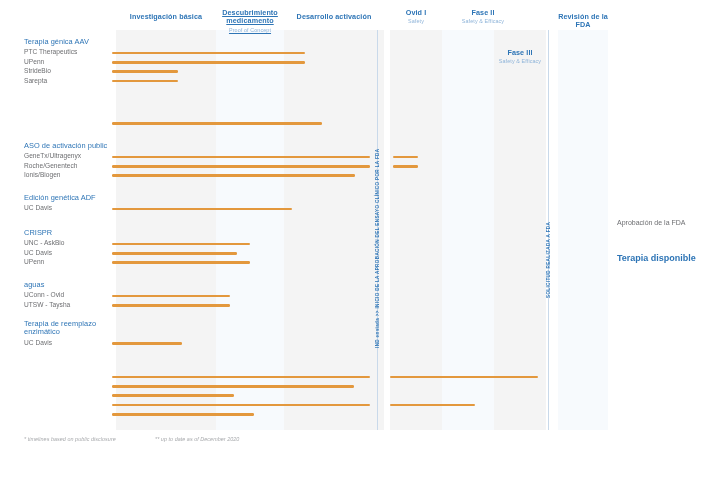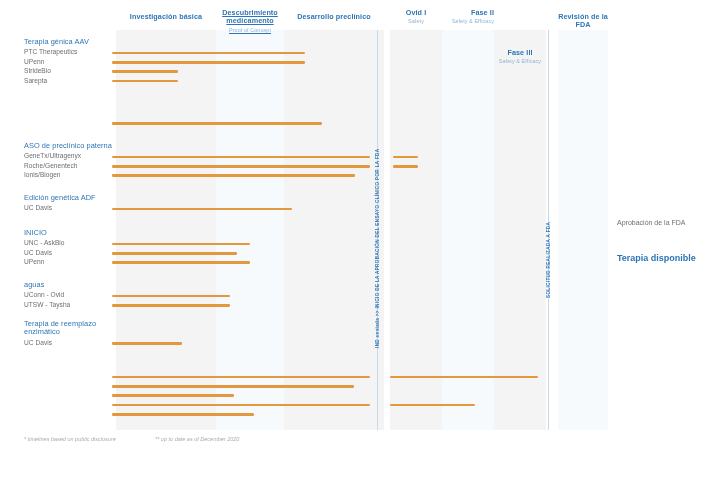--- a/index.html
+++ b/index.html
@@ -97,23 +97,23 @@
 <div id="chart">
     <div class="band" style="left: 116px; width: 100px; background: rgb(244, 244, 244);"></div>
     <div class="band" style="left: 216px; width: 68px; background: rgb(247, 250, 253);"></div>
     <div class="band" style="left: 284px; width: 100px; background: rgb(244, 244, 244);"></div>
     <div class="band" style="left: 390px; width: 52px; background: rgb(244, 244, 244);"></div>
     <div class="band" style="left: 442px; width: 52px; background: rgb(247, 250, 253);"></div>
     <div class="band" style="left: 494px; width: 52px; background: rgb(244, 244, 244);"></div>
     <div class="band" style="left: 558px; width: 50px; background: rgb(247, 250, 253);"></div>
     <div class="col-head" style="left: 116px; width: 100px; top: 13px;"><span>Investigación básica</span></div>
     <div class="col-head" style="left: 216px; width: 68px; top: 9px; text-decoration: underline;"><span>Descubrimiento<br>medicamento</span><span class="sub">Proof of Concept</span></div>
-    <div class="col-head" style="left: 284px; width: 100px; top: 13px;"><span>Desarrollo preclínico</span></div>
+    <div class="col-head" style="left: 284px; width: 100px; top: 13px;"><span>Desarrollo activación</span></div>
     <div class="col-head" style="left: 390px; width: 52px; top: 9px;"><span>Ovid I</span><span class="sub">Safety</span></div>
-    <div class="col-head" style="left: 442px; width: 52px; top: 9px; text-align: right;"><span>Fase II</span><span class="sub">Safety &amp; Efficacy</span></div>
+    <div class="col-head" style="left: 457px; width: 52px; top: 9px;"><span>Fase II</span><span class="sub">Safety &amp; Efficacy</span></div>
     <div class="col-head" style="left: 494px; width: 52px; top: 25px; margin-top: 24px;"><span>Fase III</span><span class="sub">Safety &amp; Efficacy</span></div>
     <div class="col-head" style="left: 558px; width: 50px; top: 13px;"><span>Revisión de la<br>FDA</span></div>
     <div class="vline" style="left: 377px; top: 30px; height: 400px;"></div>
     <div class="vtext" style="left: 375px; top: 348px;">IND enviada &gt;&gt; INICIO DE LA APROBACIÓN DEL ENSAYO CLÍNICO POR LA FDA</div>
     <div class="vline" style="left: 548px; top: 30px; height: 400px;"></div>
     <div class="vtext" style="left: 546px; top: 298px;">SOLICITUD REALIZADA A FDA</div>
     <div class="bar" style="left: 112px; width: 193px; top: 51.6px; background: rgb(227, 152, 61);"></div>
     <div class="bar" style="left: 112px; width: 193px; top: 61px; background: rgb(227, 152, 61);"></div>
     <div class="bar" style="left: 112px; width: 66px; top: 70.4px; background: rgb(227, 152, 61);"></div>
     <div class="bar" style="left: 112px; width: 66px; top: 79.8px; background: rgb(227, 152, 61);"></div>
@@ -124,35 +124,35 @@
       <div class="row-label">StrideBio</div>
       <div class="row-label">Sarepta</div>
     </div>
     <div class="bar" style="left: 112px; width: 210px; top: 122px; background: rgb(227, 152, 61);"></div>
     <div class="bar" style="left: 112px; width: 258px; top: 155.6px; background: rgb(227, 152, 61);"></div>
     <div class="bar" style="left: 393px; width: 25px; top: 155.6px; background: rgb(227, 152, 61);"></div>
     <div class="bar" style="left: 112px; width: 258px; top: 165px; background: rgb(227, 152, 61);"></div>
     <div class="bar" style="left: 393px; width: 25px; top: 165px; background: rgb(227, 152, 61);"></div>
     <div class="bar" style="left: 112px; width: 243px; top: 174.4px; background: rgb(227, 152, 61);"></div>
     <div class="grp" style="top: 142px;">
-      <div class="grp-title">ASO de preclínico paterna</div>
+      <div class="grp-title">ASO de activación public</div>
       <div class="row-label">GeneTx/Ultragenyx</div>
       <div class="row-label">Roche/Genentech</div>
       <div class="row-label">Ionis/Biogen</div>
     </div>
     <div class="bar" style="left: 112px; width: 180px; top: 207.6px; background: rgb(227, 152, 61);"></div>
     <div class="grp" style="top: 194px;">
       <div class="grp-title">Edición genética ADF</div>
       <div class="row-label">UC Davis</div>
     </div>
     <div class="bar" style="left: 112px; width: 138px; top: 242.6px; background: rgb(227, 152, 61);"></div>
     <div class="bar" style="left: 112px; width: 125px; top: 252px; background: rgb(227, 152, 61);"></div>
     <div class="bar" style="left: 112px; width: 138px; top: 261.4px; background: rgb(227, 152, 61);"></div>
     <div class="grp" style="top: 229px;">
-      <div class="grp-title">INICIO</div>
+      <div class="grp-title">CRISPR</div>
       <div class="row-label">UNC - AskBio</div>
       <div class="row-label">UC Davis</div>
       <div class="row-label">UPenn</div>
     </div>
     <div class="bar" style="left: 112px; width: 118px; top: 294.6px; background: rgb(227, 152, 61);"></div>
     <div class="bar" style="left: 112px; width: 118px; top: 304px; background: rgb(227, 152, 61);"></div>
     <div class="grp" style="top: 281px;">
       <div class="grp-title">aguas</div>
       <div class="row-label">UConn - Ovid</div>
       <div class="row-label">UTSW - Taysha</div>

